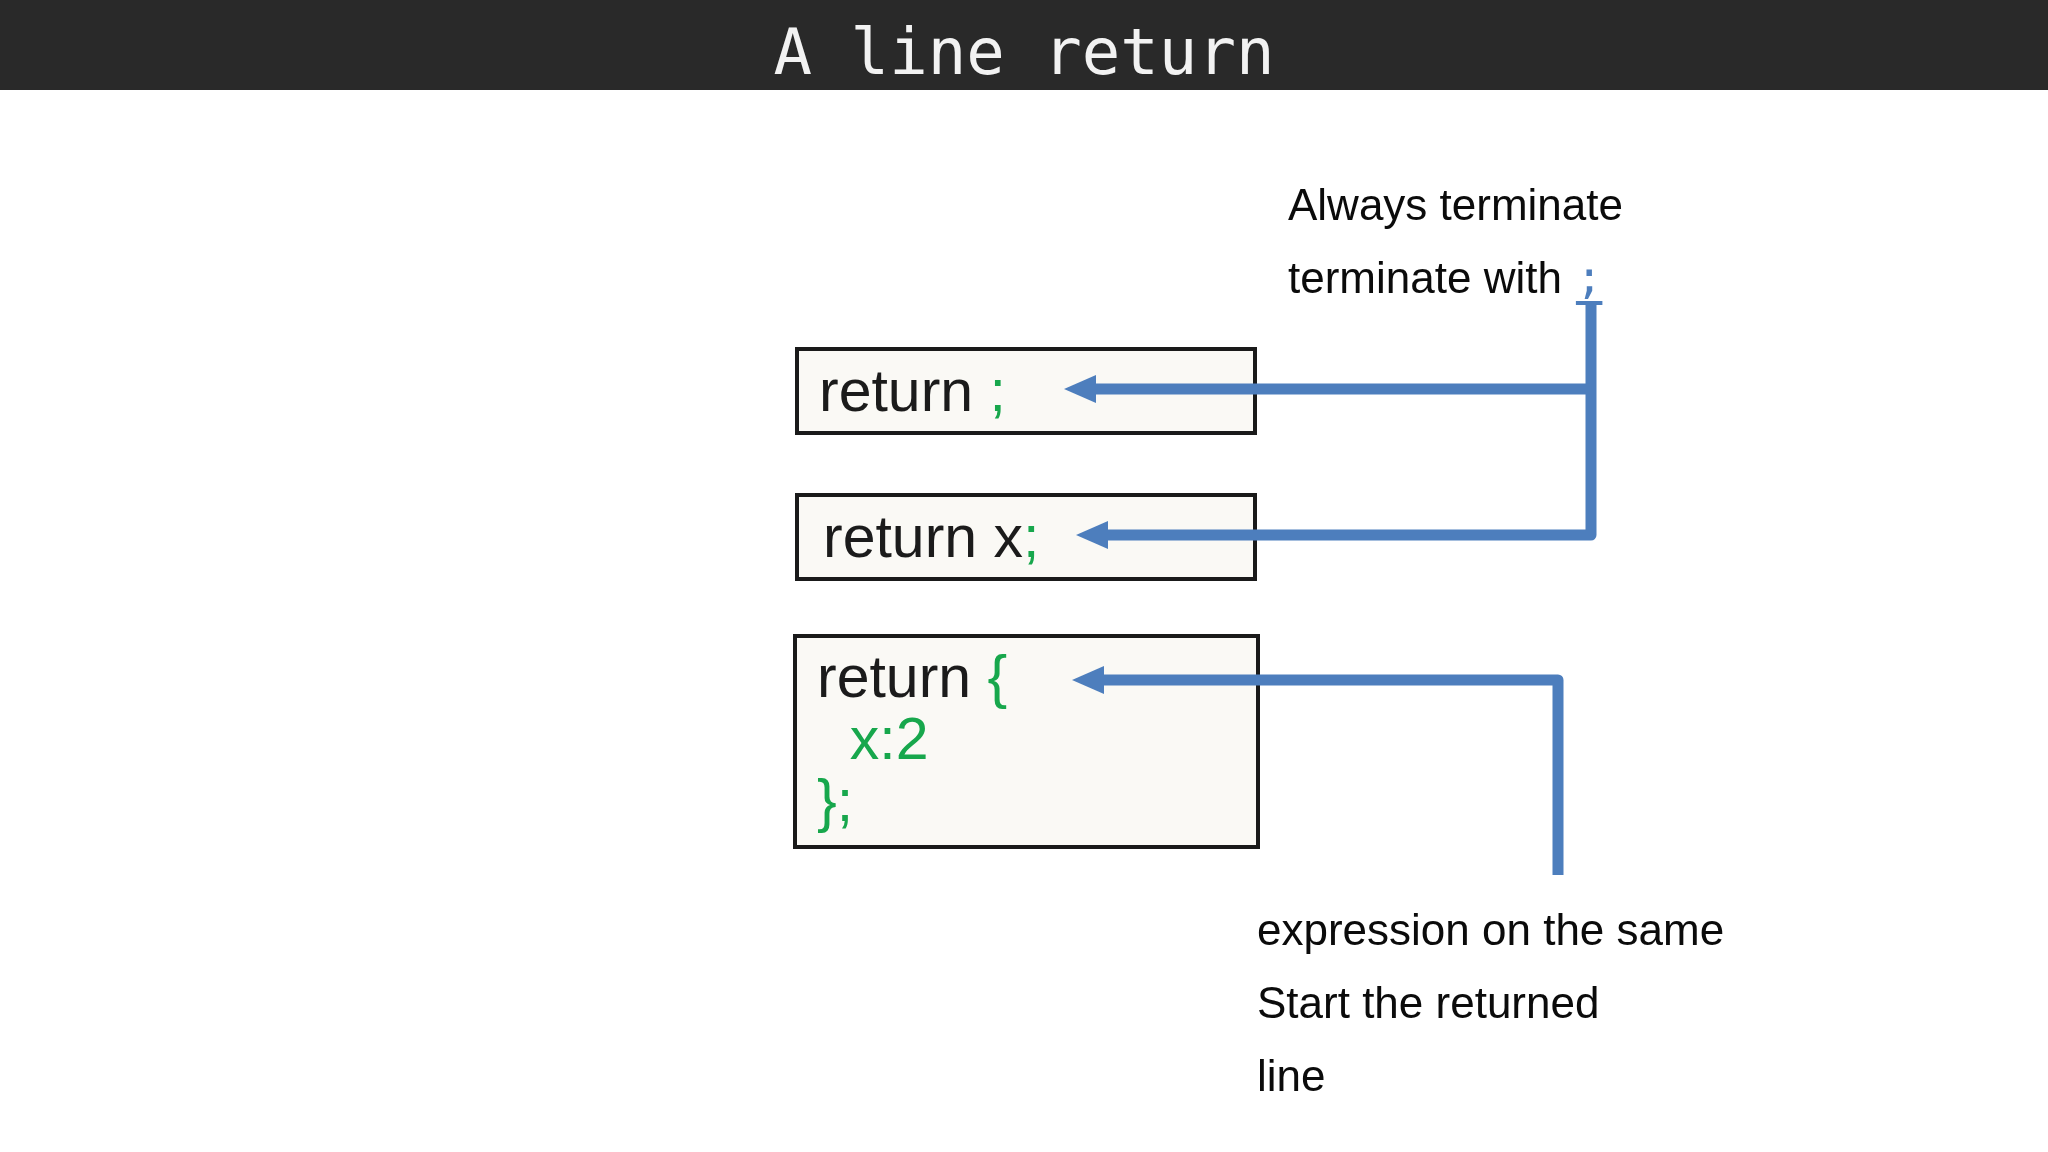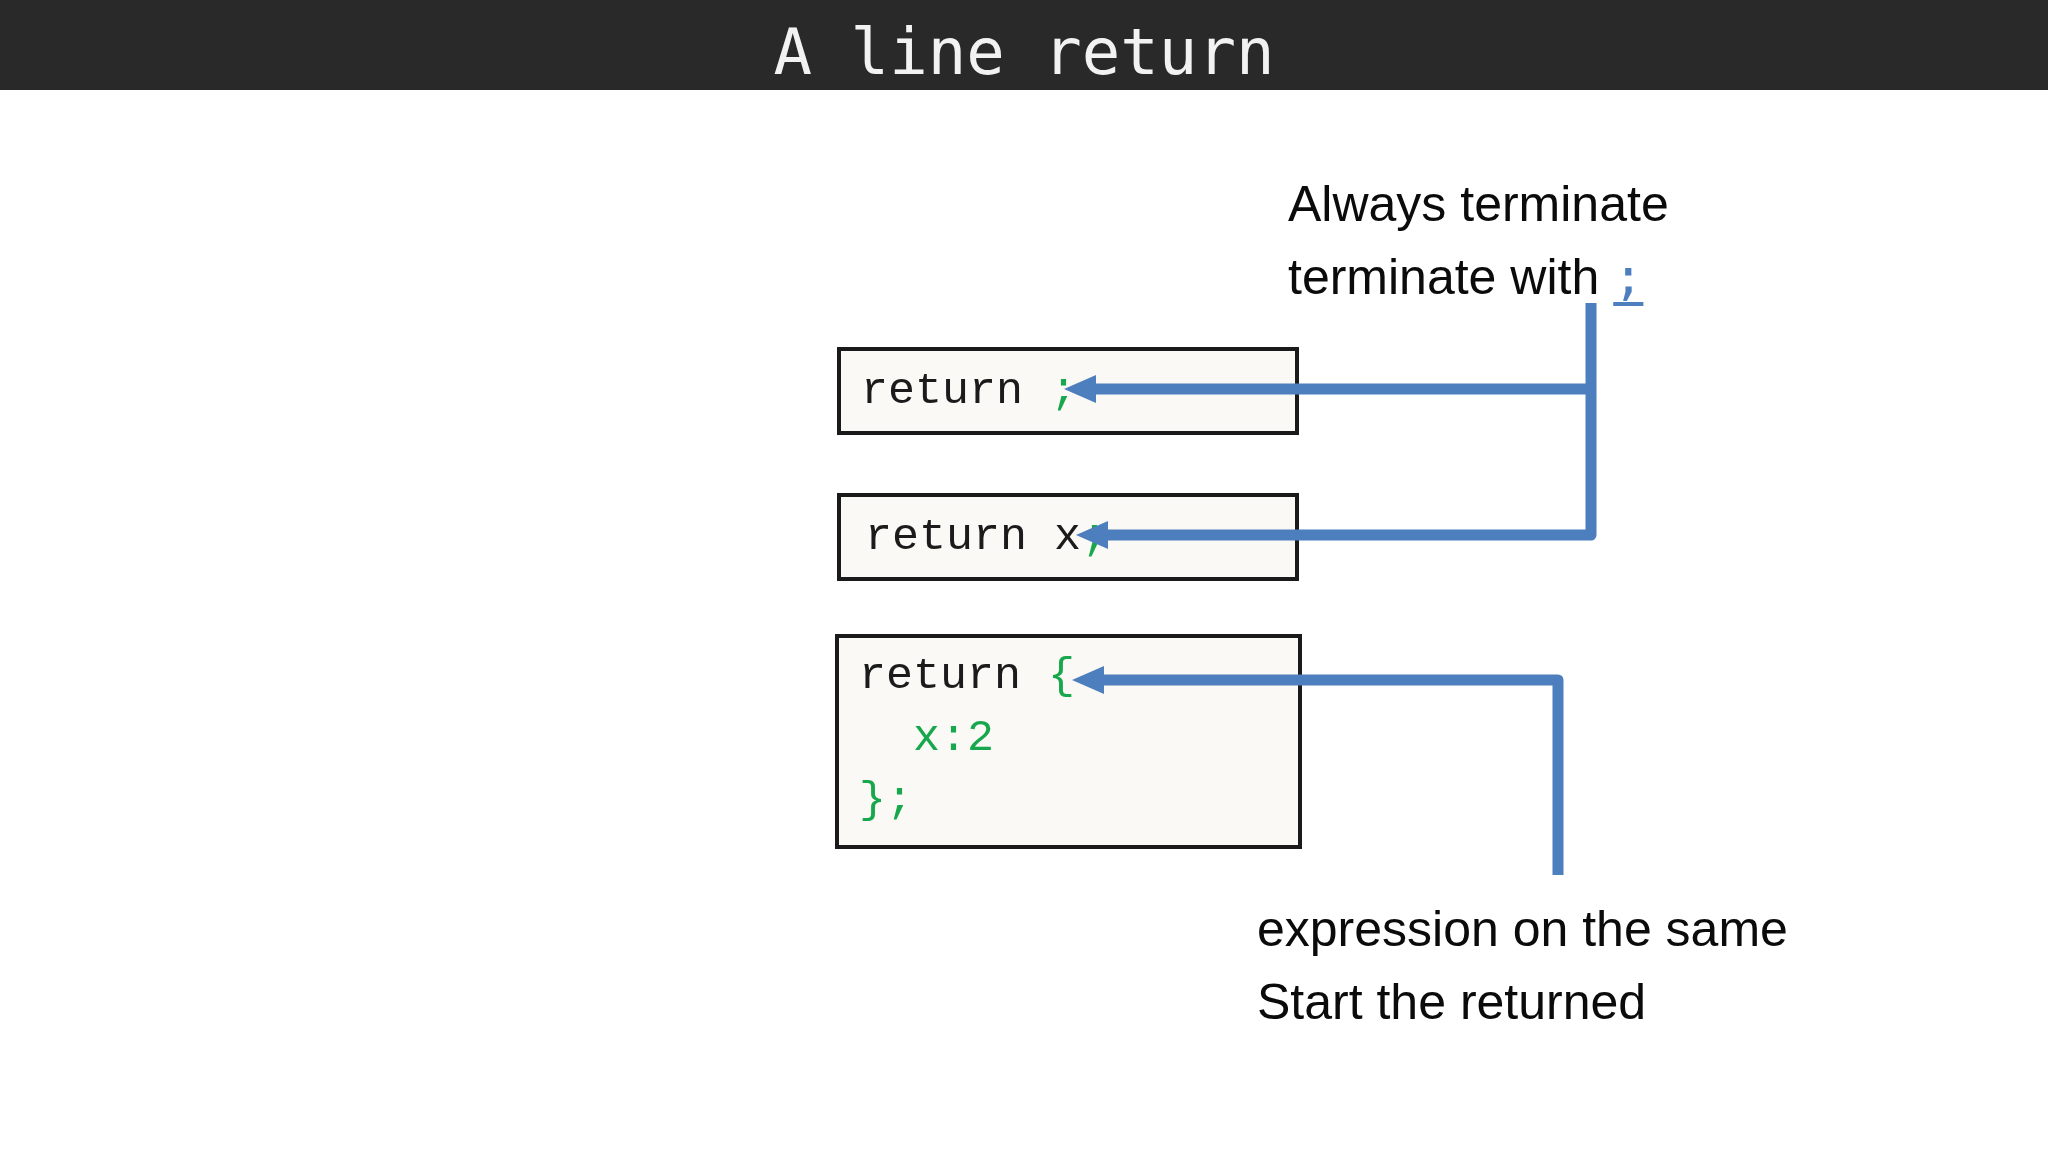--- a/index.html
+++ b/index.html
@@ -56,25 +56,24 @@
     fill: var(--arrow, #4d7ebd);
     stroke: none;
   }
 
   
   .code-box {
     position: absolute;
     box-sizing: border-box;
     background: var(--box-bg, #faf9f5);
     border: 4px solid var(--box-border, #1a1a1a);
-    font-family: Liberation Mono, monospace;
-    font-size: 45px;
+    font-family: Liberation Sans, sans-serif;
+    font-size: 59px;
     color: var(--code-text, #1b1b1b);
     z-index: 2;
-    margin-left: 42px;
   }
   .code-box .code-line { white-space: pre; }
   .box-1 {
     left: 795px; top: 347px;
     width: 462px; height: 88px;
     display: flex; align-items: center;
     padding-left: 20px;
   }
   .box-2 {
     left: 795px; top: 493px;
@@ -87,21 +86,21 @@
     width: 467px; height: 215px;
     padding: 8px 0 0 20px;
     line-height: 62px;
   }
   .green { color: var(--code-green, #17a74c); }
 
   
   .note {
     position: absolute;
     color: var(--note-text, #0b0b0b);
-    font-size: 50px;
+    font-size: 44px;
     line-height: 73px;
     z-index: 1;
   }
   .note-top  { left: 1288px; top: 168px; }
   .note-bottom { left: 1257px; top: 893px; }
   .note .semi {
     font-family: "DejaVu Sans Mono", monospace;
     color: var(--arrow, #4d7ebd);
     text-decoration: underline;
     text-decoration-thickness: 4px;
@@ -144,15 +143,16 @@
   </div>
 
   <div class="note note-top">
     <div>Always terminate</div>
     <div><span>terminate with</span><span class="semi">;</span></div>
   </div>
 
   <div class="note note-bottom">
     <div>expression on the same</div>
     <div>Start the returned</div>
+    <div>line</div>
   </div>
 
 </div>
 
 </body></html>

